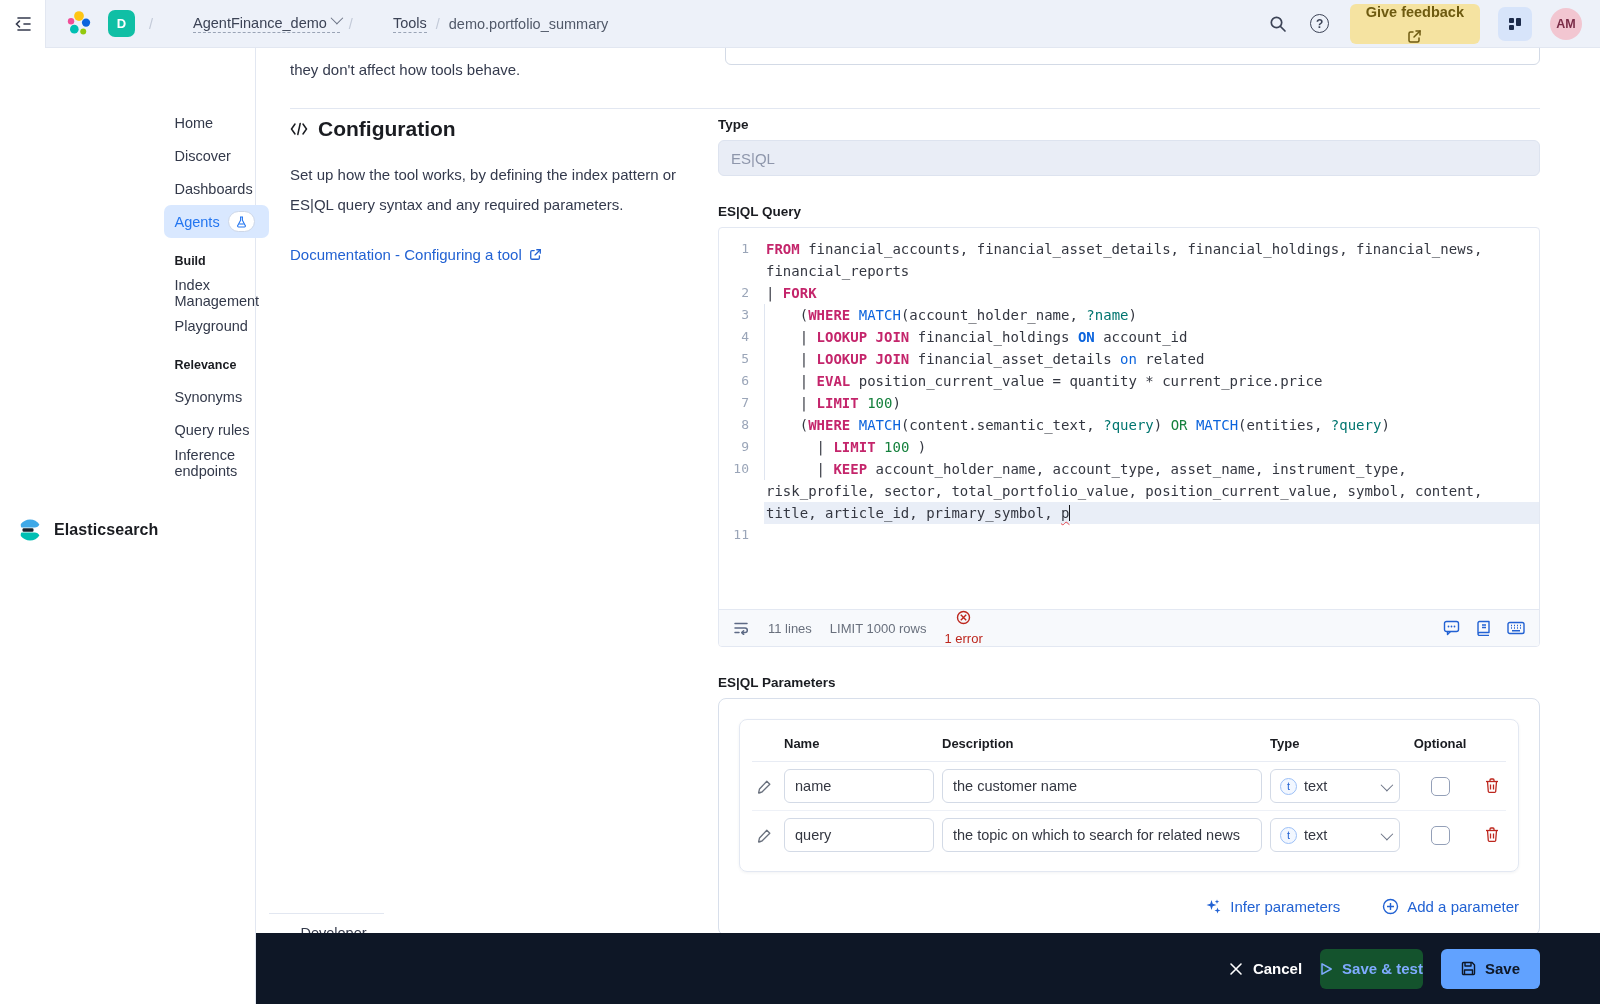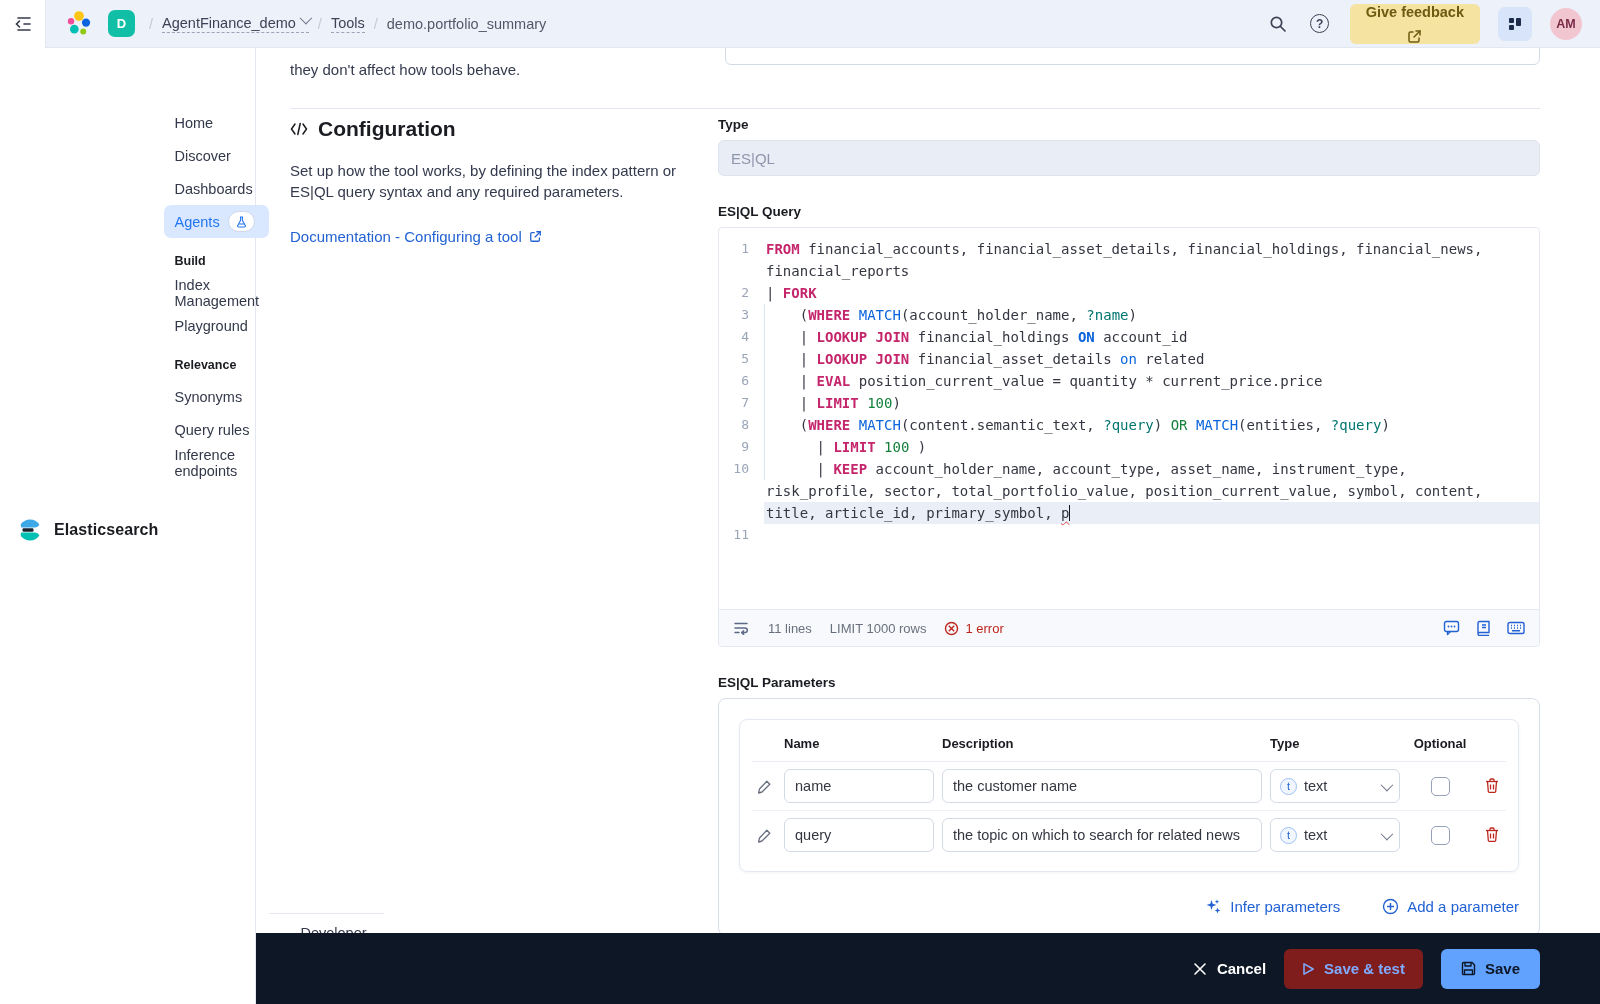--- a/index.html
+++ b/index.html
@@ -7,21 +7,21 @@
   body { font-family:"Liberation Sans", sans-serif; color:#343741; background:#fff; position:relative; }
 
   
   .header { position:fixed; top:0; left:0; right:0; height:48px; background:#edf1f9; display:flex; align-items:center; z-index:30; border-bottom:1px solid #e2e7f1; }
   .collapse-box { width:46px; height:48px; background:#fff; display:flex; align-items:center; justify-content:center; border-right:1px solid #e2e7f1; cursor:pointer; }
   .hdr-left { display:flex; align-items:center; gap:14px; padding-left:18px; flex:1; }
   .elastic-logo { width:30px; height:30px; }
   .proj-badge { width:27px; height:27px; border-radius:7px; background:#10bfa5; color:#fff; font-weight:700; font-size:13px; display:flex; align-items:center; justify-content:center; }
   .crumbs { display:flex; align-items:center; gap:9px; font-size:14.5px; color:#515969; }
   .crumb-sep { color:#c3cad8; }
-  .crumb-link { color:#3c4356; border-bottom:1px dashed #9aa4b6; cursor:pointer; display:flex; align-items:flex-start; gap:4px; padding-bottom:1px;}
+  .crumb-link { color:#3c4356; border-bottom:1px dashed #9aa4b6; cursor:pointer; display:flex; align-items:flex-start; gap:4px; padding-bottom:1px;margin-left:31px;}
   .crumb-current { color:#515969; }
   .chev { width:9px; height:9px; border-right:1.5px solid #6a7284; border-bottom:1.5px solid #6a7284; transform:rotate(45deg) translateY(-2px); display:inline-block; }
   .hdr-right { display:flex; align-items:center; gap:18px; padding-right:18px; }
   .icon-btn { width:24px; height:24px; display:flex; align-items:center; justify-content:center; cursor:pointer; }
   .help-circle { width:19px; height:19px; border:1.6px solid #3c4356; border-radius:50%; font-size:12px; color:#3c4356; display:flex; align-items:center; justify-content:center; font-weight:600; }
   .feedback-btn { background:#f5e3a1; color:#6d5a10; font-weight:700; font-size:14.5px; height:40px; border-radius:6px; border:none; display:flex; align-items:center; gap:9px; padding:0 16px; cursor:pointer;flex-direction:column; }
   .apps-btn { width:34px; height:34px; border-radius:7px; background:#d7e4fa; display:flex; align-items:center; justify-content:center; cursor:pointer; }
   .avatar { width:32px; height:32px; border-radius:50%; background:#f2c6d1; color:#7a2c47; font-size:12.5px; font-weight:700; display:flex; align-items:center; justify-content:center; cursor:pointer; }
 
   
@@ -38,21 +38,21 @@
   .sb-bottom .chev-r { margin-left:auto; }
 
   
   .main { position:absolute; top:48px; left:256px; right:0; bottom:0; background:#fff; padding:0 60px 100px 34px; }
   .remnant { position:absolute; top:-17px; left:469px; width:815px; height:34px; border:1px solid #d3dae6; border-radius:6px; background:#fff; }
   .intro { font-size:15px; color:#343a4d; padding-top:13px; }
   .divider { border:none; border-top:1px solid #e2e7f1; margin:30px 0 0 0; }
   .cols { display:grid; grid-template-columns:400px 1fr; gap:28px; margin-top:8px; }
   .cfg-head { display:flex; align-items:center; gap:10px; }
   .cfg-title { font-size:21px; font-weight:700; color:#1a1c21; }
-  .cfg-desc { font-size:15px; line-height:21px; color:#343a4d; margin-top:19px; }
+  .cfg-desc { font-size:15px; line-height:30px; color:#343a4d; margin-top:19px; }
   .doc-link { display:inline-flex; align-items:center; gap:7px; color:#2262d3; font-size:15px; margin-top:26px; cursor:pointer; }
 
   .field-label { font-size:13.5px; font-weight:600; color:#1a1c21; margin-bottom:8px; }
   .type-input { width:100%; height:36px; background:#e9edf6; border:1px solid #dde3ef; border-radius:6px; color:#8e96ab; font-size:15px; padding:0 12px; display:flex; align-items:center; }
   .gap28 { height:28px; }
 
   
   .editor { border:1px solid #e3e8f2; border-radius:4px; overflow:hidden; background:#fff; }
   .code-area { height:381px; padding-top:10px; font-family:"DejaVu Sans Mono", monospace; font-size:14px; line-height:22px; cursor:text; }
   .code-row { position:relative; padding-left:47px; min-height:22px; }
@@ -62,21 +62,21 @@
   .code-line { white-space:pre; }
   .kw { color:#c4256b; font-weight:700; }
   .fn { color:#0b64dd; }
   .fnb { color:#0b64dd; font-weight:700; }
   .param { color:#00756f; }
   .lit { color:#14803c; }
   .txt { color:#343741; }
   .sq { text-decoration:underline wavy #e5484d 1px; text-underline-offset:3px; }
   .cursor { display:inline-block; width:0; height:16px; border-left:1.6px solid #16181d; vertical-align:-3px; }
   .editor-footer { height:37px; background:#f7f9fc; border-top:1px solid #e3e8f2; display:flex; align-items:center; padding:0 14px; gap:18px; font-size:13px; color:#69707d; }
-  .ef-error { display:flex; align-items:center; gap:6px; color:#bd271e; cursor:pointer; }
+  .ef-error { display:flex; align-items:center; gap:6px; color:#bd271e; cursor:pointer;flex-direction:column; }
   .ef-right { margin-left:auto; display:flex; align-items:center; gap:16px; }
 
   
   .params-panel { border:1px solid #d8dfeb; border-radius:8px; padding:20px; }
   .params-card { border:1px solid #e3e8f2; border-radius:8px; box-shadow:0 1px 3px rgba(35,45,75,.06); padding:10px 12px 12px 12px; }
   .pgrid { display:grid; grid-template-columns:24px 150px 320px 130px 64px 24px; gap:8px; align-items:center; }
   .phead { padding:6px 0 10px 0; border-bottom:1px solid #e8ecf4; }
   .phead div { font-size:13px; font-weight:600; color:#1a1c21; }
   .prow { padding:7px 0; border-bottom:1px solid #eef1f7; }
   .prow:last-child { border-bottom:none; }
@@ -85,21 +85,21 @@
   .token-t { width:17px; height:17px; border:1px solid #9cc0f7; background:#f2f7ff; border-radius:50%; color:#2262d3; font-size:11px; display:flex; align-items:center; justify-content:center; }
   .ptype-label { font-size:14.5px; color:#343741; }
   .ptype .chev { margin-left:auto; border-color:#6a7284; }
   .pcheck { width:19px; height:19px; border:1px solid #94a0b8; border-radius:5px; background:#fff; cursor:pointer; margin:0 auto; }
   .params-actions { display:flex; justify-content:flex-end; gap:42px; margin-top:26px; }
   .p-action { display:flex; align-items:center; gap:8px; color:#2262d3; font-size:15px; font-weight:500; cursor:pointer; }
 
   
   .bottom-bar { position:fixed; left:256px; right:0; bottom:0; height:71px; background:#0e1726; display:flex; align-items:center; justify-content:flex-end; gap:18px; padding-right:60px; z-index:25; }
   .cancel-link { display:flex; align-items:center; gap:10px; color:#fff; font-size:15px; font-weight:600; cursor:pointer; }
-  .btn-savetest { height:40px; border:none; border-radius:6px; background:#7f1d1d; color:#7fabff; font-size:15px; font-weight:600; display:flex; align-items:center; gap:9px; padding:0 18px; cursor:pointer; }
+  .btn-savetest { height:40px; border:none; border-radius:6px; background:#14532d; color:#7fabff; font-size:15px; font-weight:600; display:flex; align-items:center; gap:9px; padding:0 0; cursor:pointer; }
   .btn-save { height:40px; border:none; border-radius:6px; background:#61a2ff; color:#0e1726; font-size:15px; font-weight:700; display:flex; align-items:center; gap:9px; padding:0 20px; cursor:pointer; }
 
   svg { display:block; }
 </style>
 </head>
 <body>
 
 <div class="header">
   <div class="collapse-box">
     <svg width="18" height="16" viewBox="0 0 18 16" fill="none" stroke="#343a4d" stroke-width="1.6" stroke-linecap="round">

